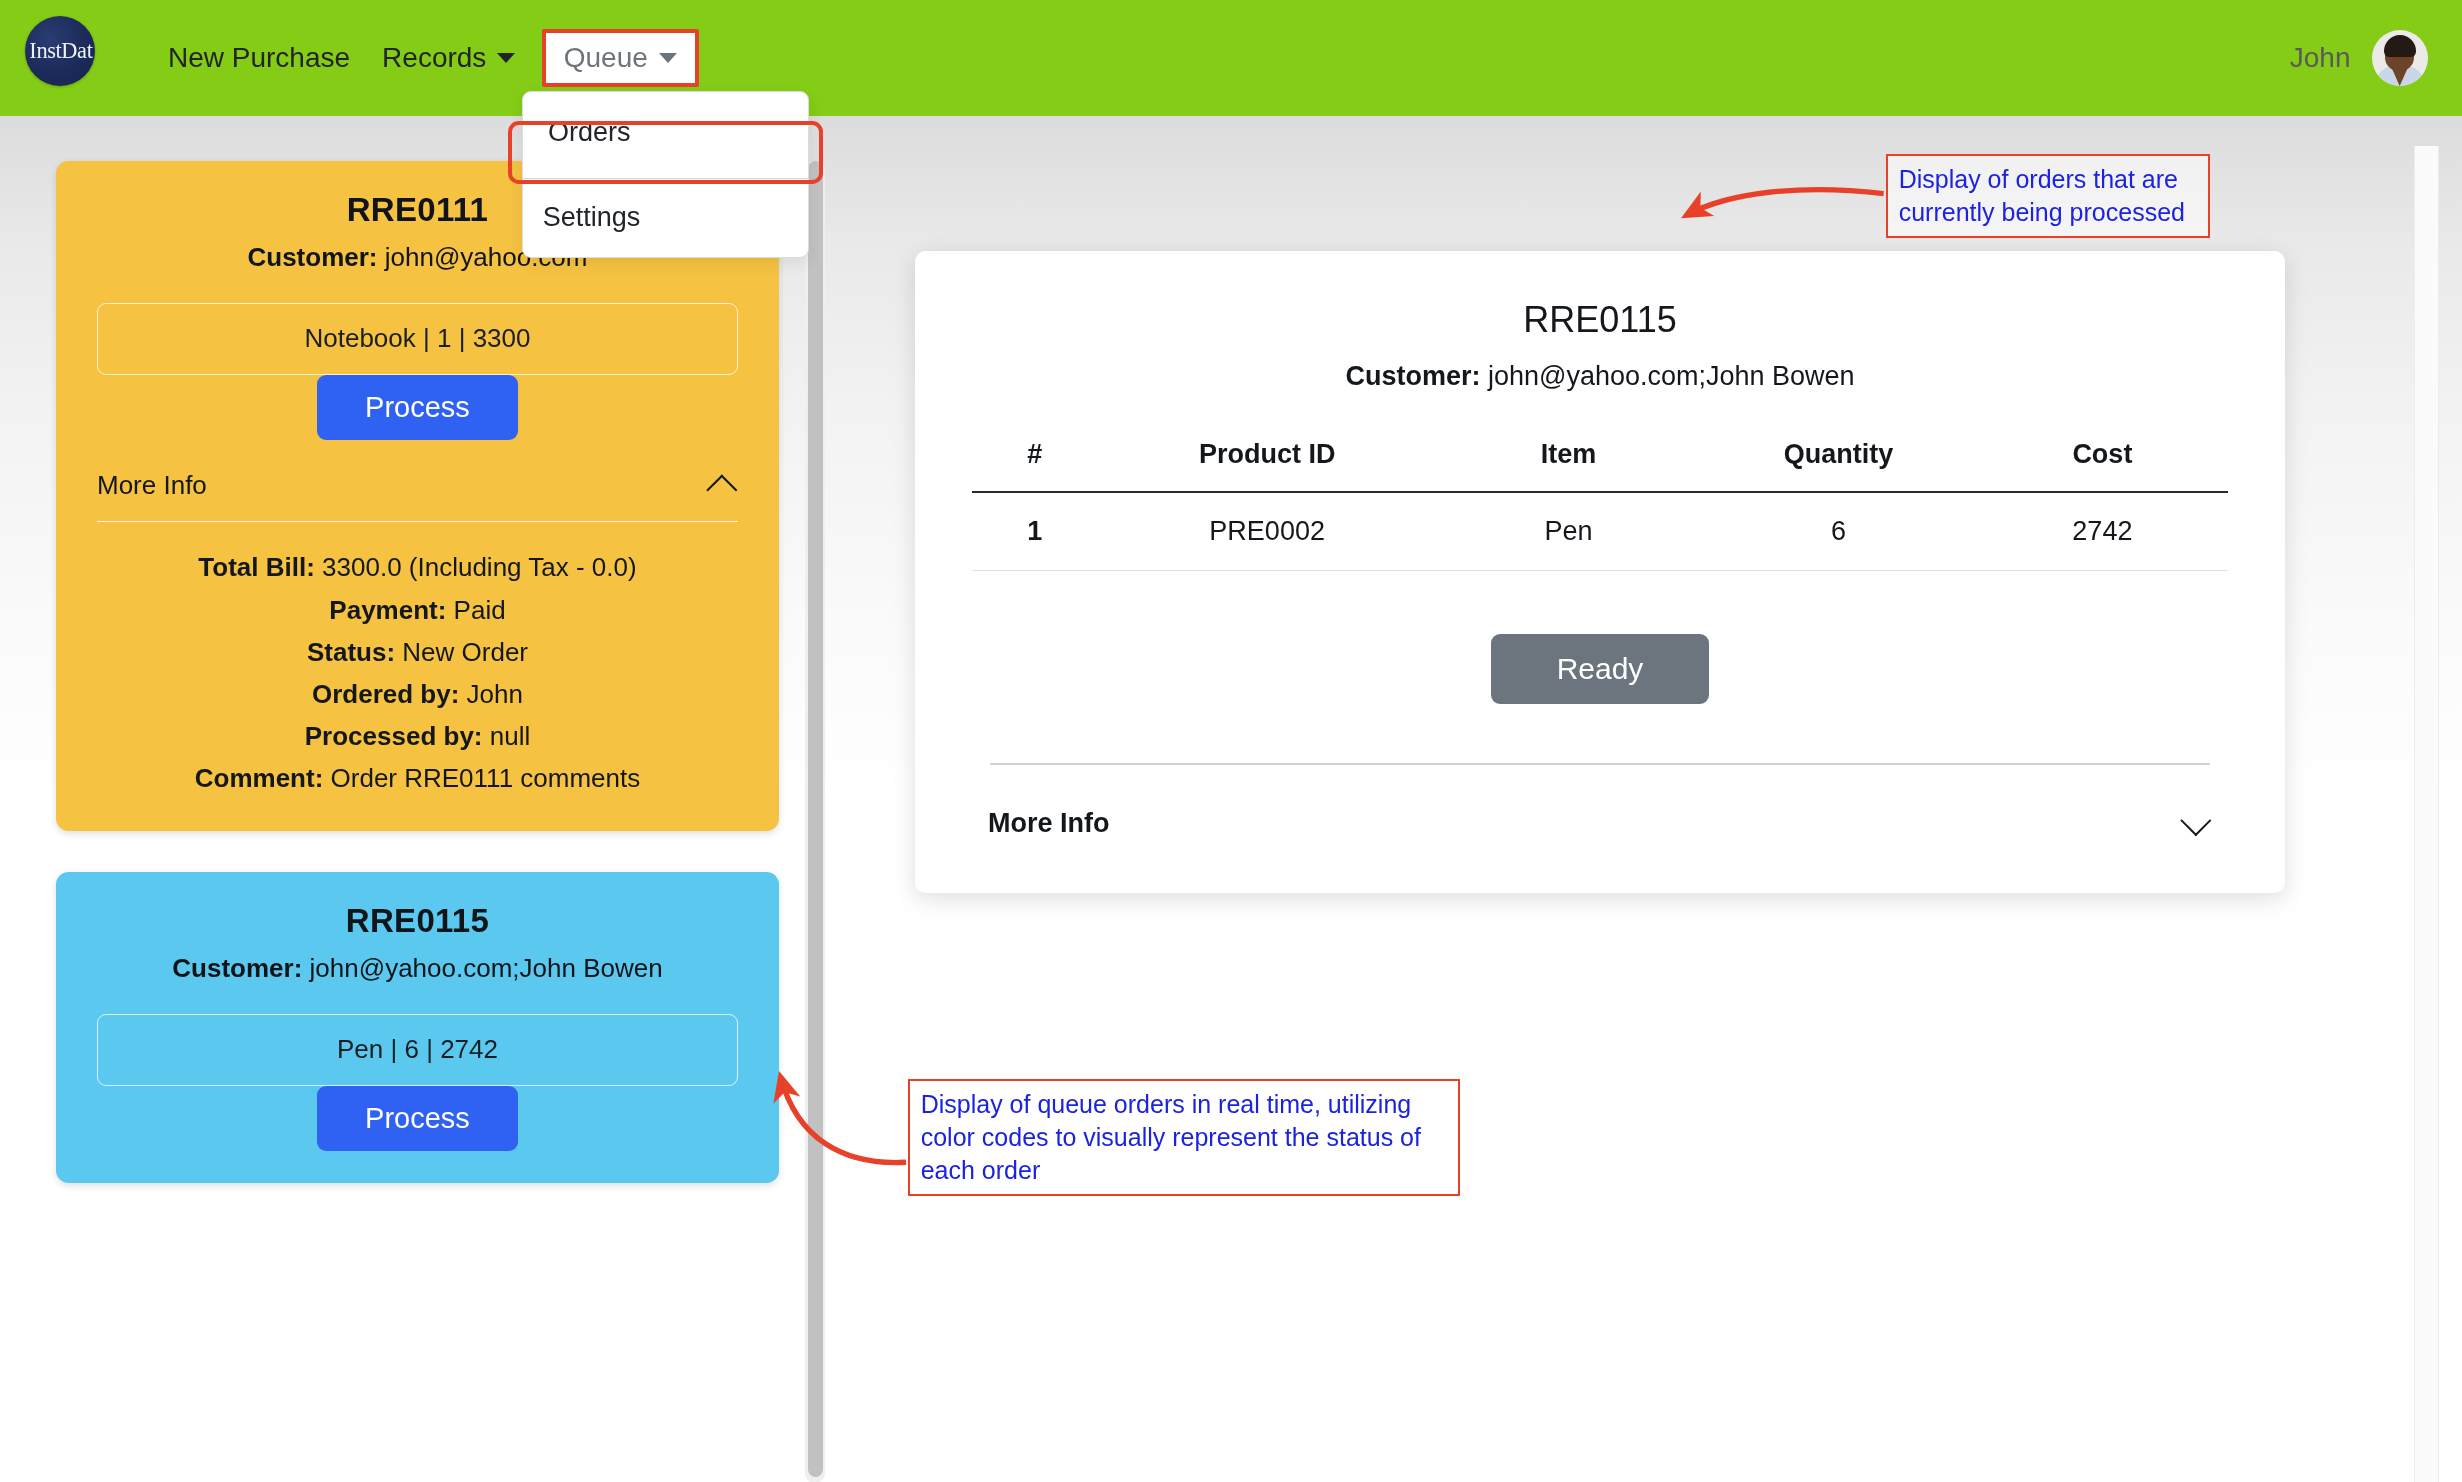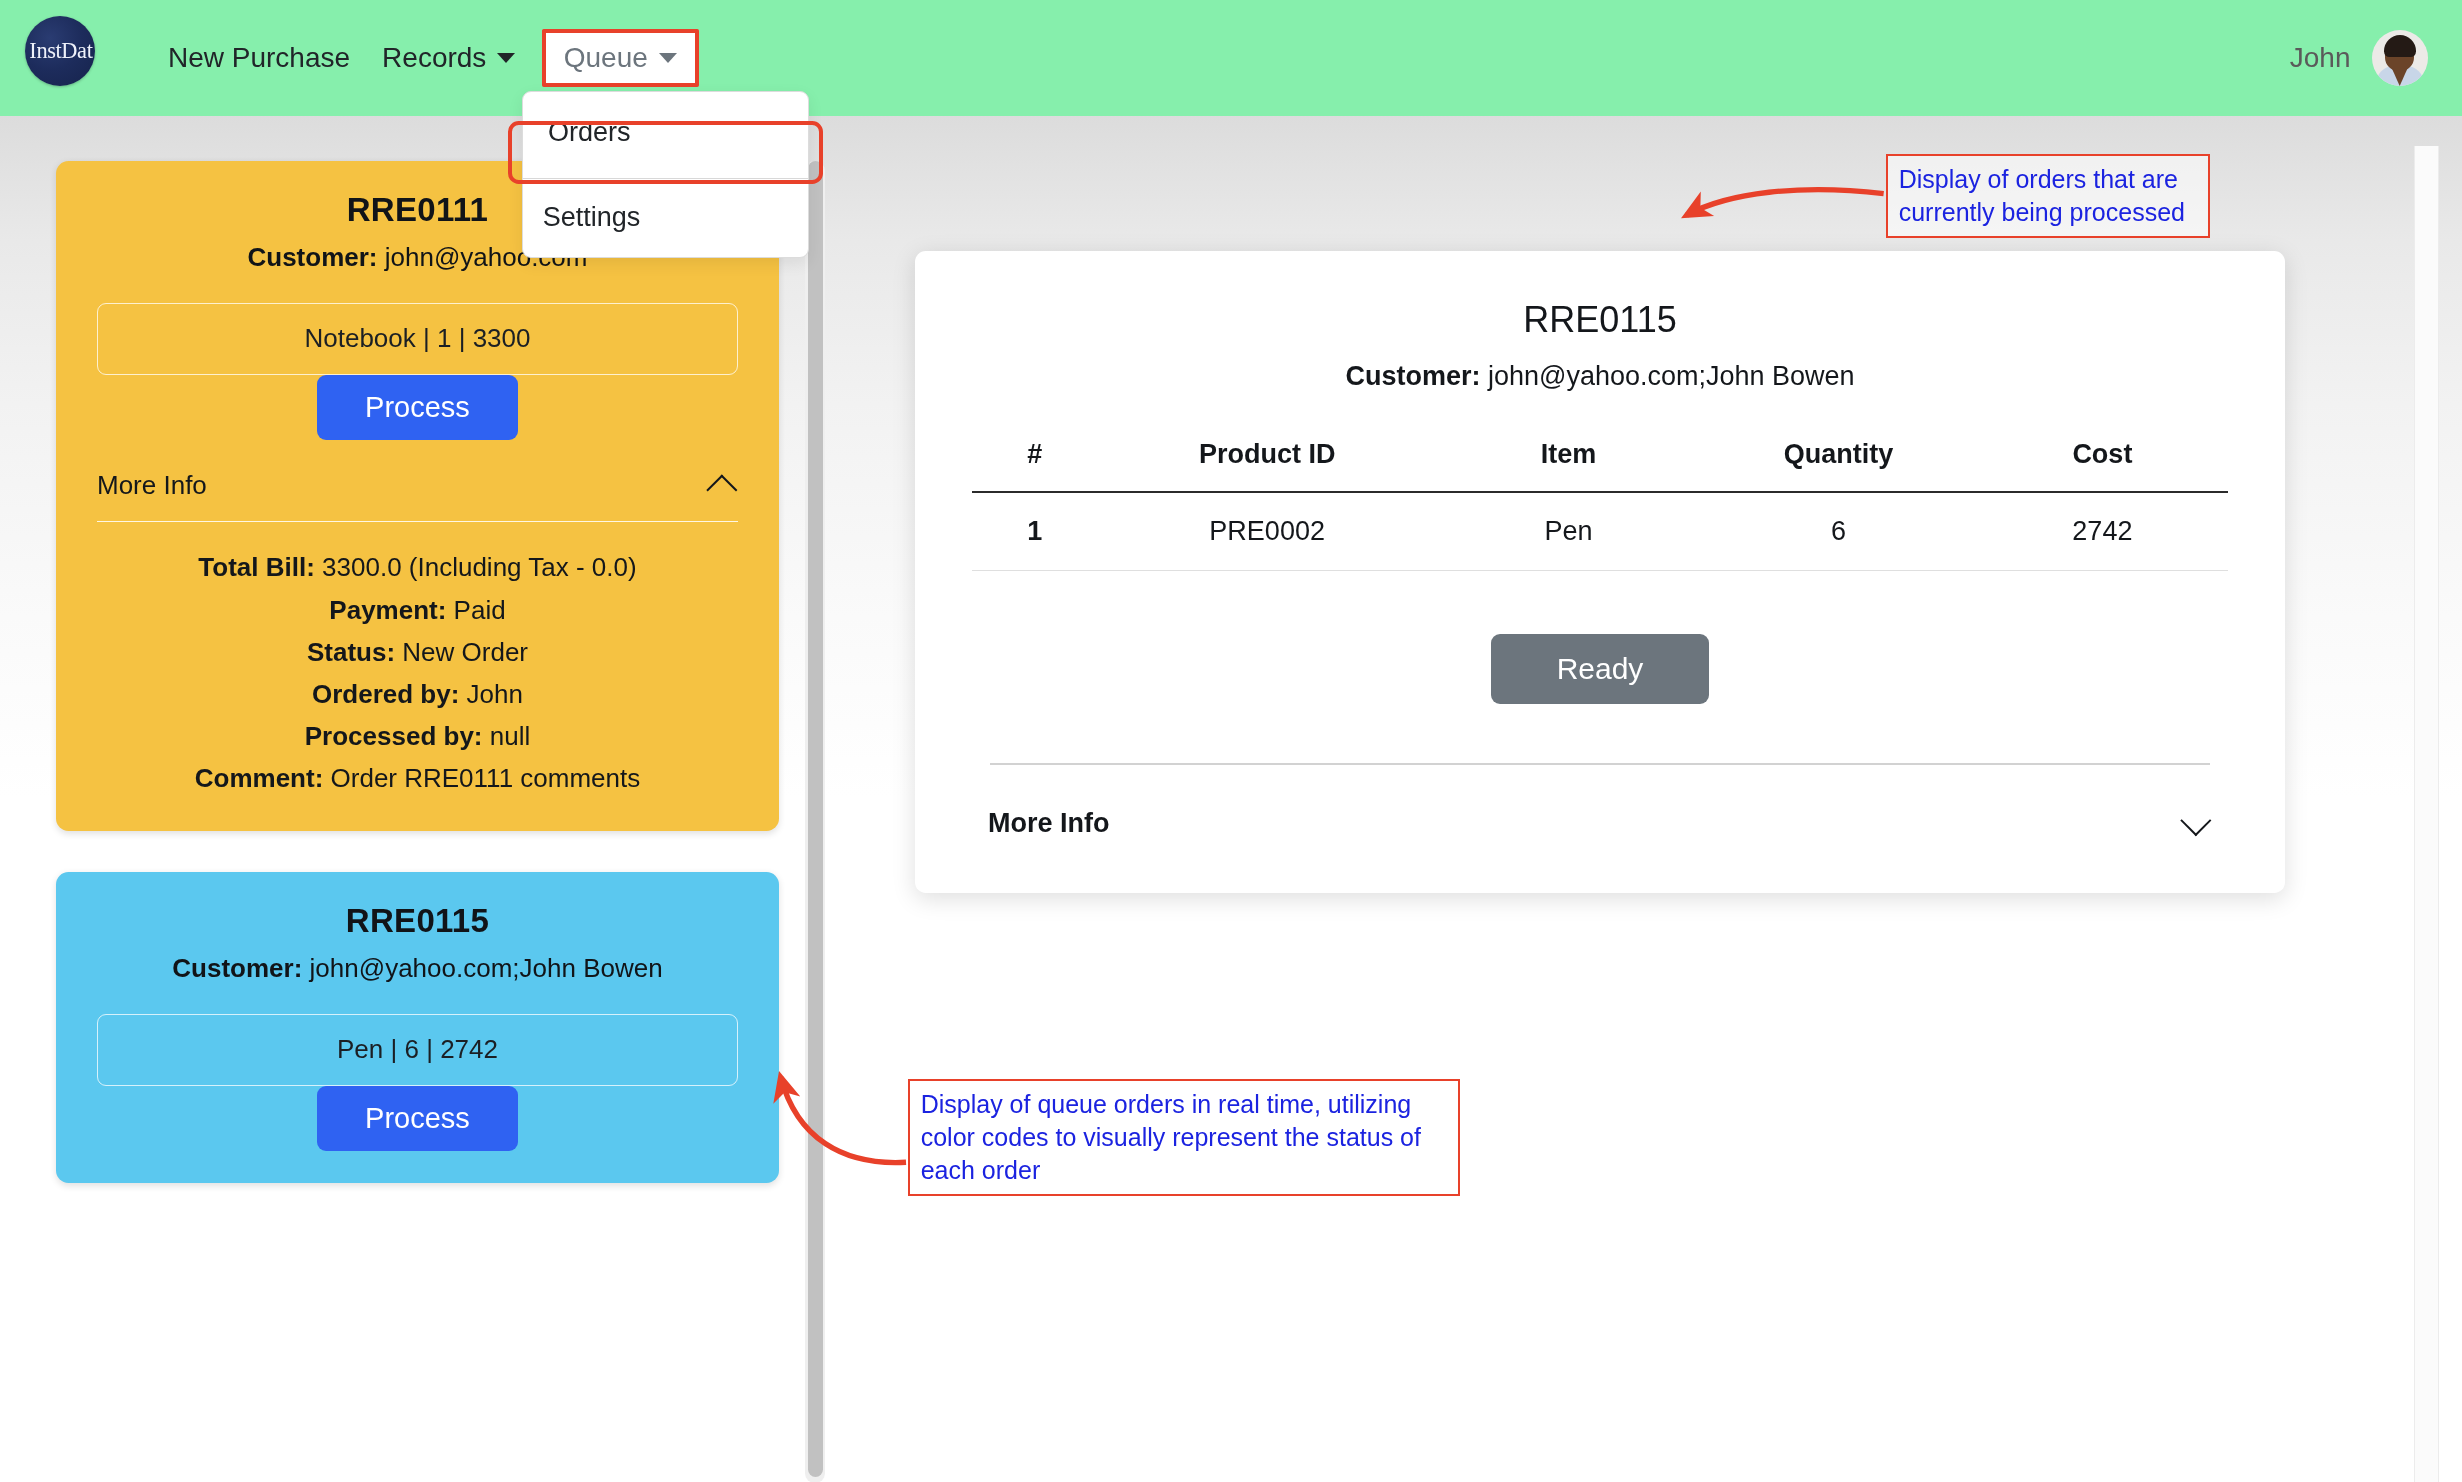--- a/index.html
+++ b/index.html
@@ -23,21 +23,21 @@
     left: 0; top: 116px;
     width: 2462px; height: 1367px;
     background: linear-gradient(to bottom, #dcdcdc 0px, #e9e9e9 125px, #f2f2f2 287px, #fafafa 501px, #ffffff 681px);
   }
 
   
   .navbar {
     position: absolute;
     left: 0; top: 0;
     width: 2462px; height: 116px;
-    background: #86efac;
+    background: #84cc16;
     display: flex;
     align-items: center;
     z-index: 40;
   }
 
   .logo {
     position: absolute;
     left: 25px; top: 16px;
     width: 70px; height: 70px;
     border-radius: 50%;

